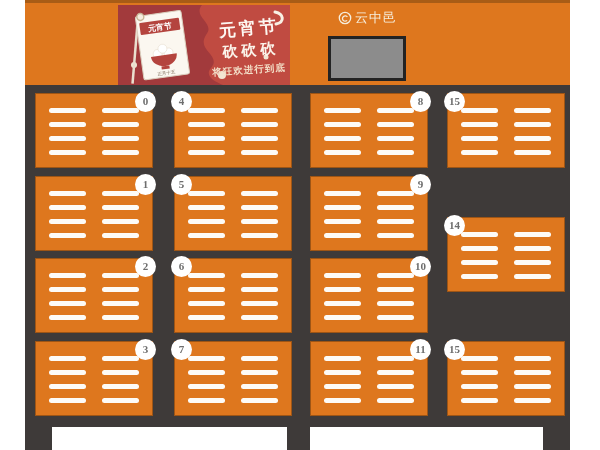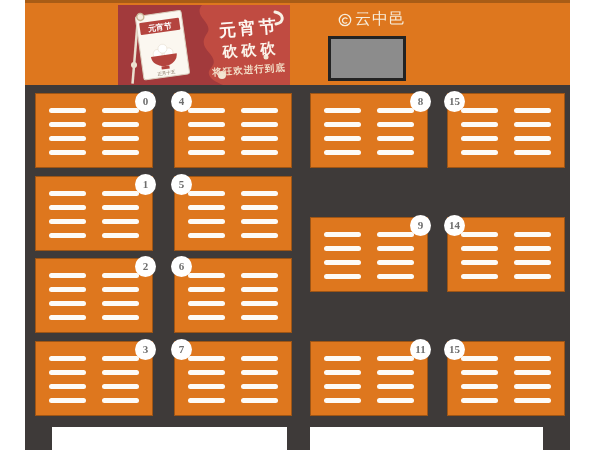--- a/index.html
+++ b/index.html
@@ -20,21 +20,21 @@
 
   .cabinet{position:absolute;left:25px;top:0;width:545px;height:427px;background:var(--frame);}
 
   .header{position:absolute;left:0;top:0;width:100%;height:85px;background:var(--orange);
           border-top:3px solid var(--orange-strip);box-sizing:border-box;}
 
   .banner{position:absolute;left:93px;top:2px;width:172px;height:80px;}
   .banner svg{display:block;}
 
   .logo{position:absolute;left:313px;top:6px;display:flex;align-items:center;gap:3px;
-        color:var(--logo-cream);font-size:16px;letter-spacing:1px;}
+        color:var(--logo-cream);font-size:13px;letter-spacing:1px;}
   .logo-icon{display:inline-flex;width:14px;height:14px;}
 
   .screen{position:absolute;left:303px;top:33px;width:78px;height:45px;
           background:var(--screen-gray);border:3px solid var(--screen-border);box-sizing:border-box;}
 
   .grid{position:absolute;left:10px;top:93px;width:530px;height:323px;}
   .locker-column{position:absolute;top:0;width:118px;height:323px;
                  display:flex;flex-direction:column;justify-content:space-between;}
   .locker-column:nth-child(1){left:0;}
   .locker-column:nth-child(2){left:139px;}
@@ -281,20 +281,37 @@
       </div>
       <div class="vg">
         <span class="bar"></span>
         <span class="bar"></span>
         <span class="bar"></span>
         <span class="bar"></span>
       </div>
     </div>
   </div>
           <div class="door badge-right">
+    <span class="badge">10</span>
+    <div class="vents">
+      <div class="vg">
+        <span class="bar"></span>
+        <span class="bar"></span>
+        <span class="bar"></span>
+        <span class="bar"></span>
+      </div>
+      <div class="vg">
+        <span class="bar"></span>
+        <span class="bar"></span>
+        <span class="bar"></span>
+        <span class="bar"></span>
+      </div>
+    </div>
+  </div>
+          <div class="door badge-right">
     <span class="badge">11</span>
     <div class="vents">
       <div class="vg">
         <span class="bar"></span>
         <span class="bar"></span>
         <span class="bar"></span>
         <span class="bar"></span>
       </div>
       <div class="vg">
         <span class="bar"></span>

